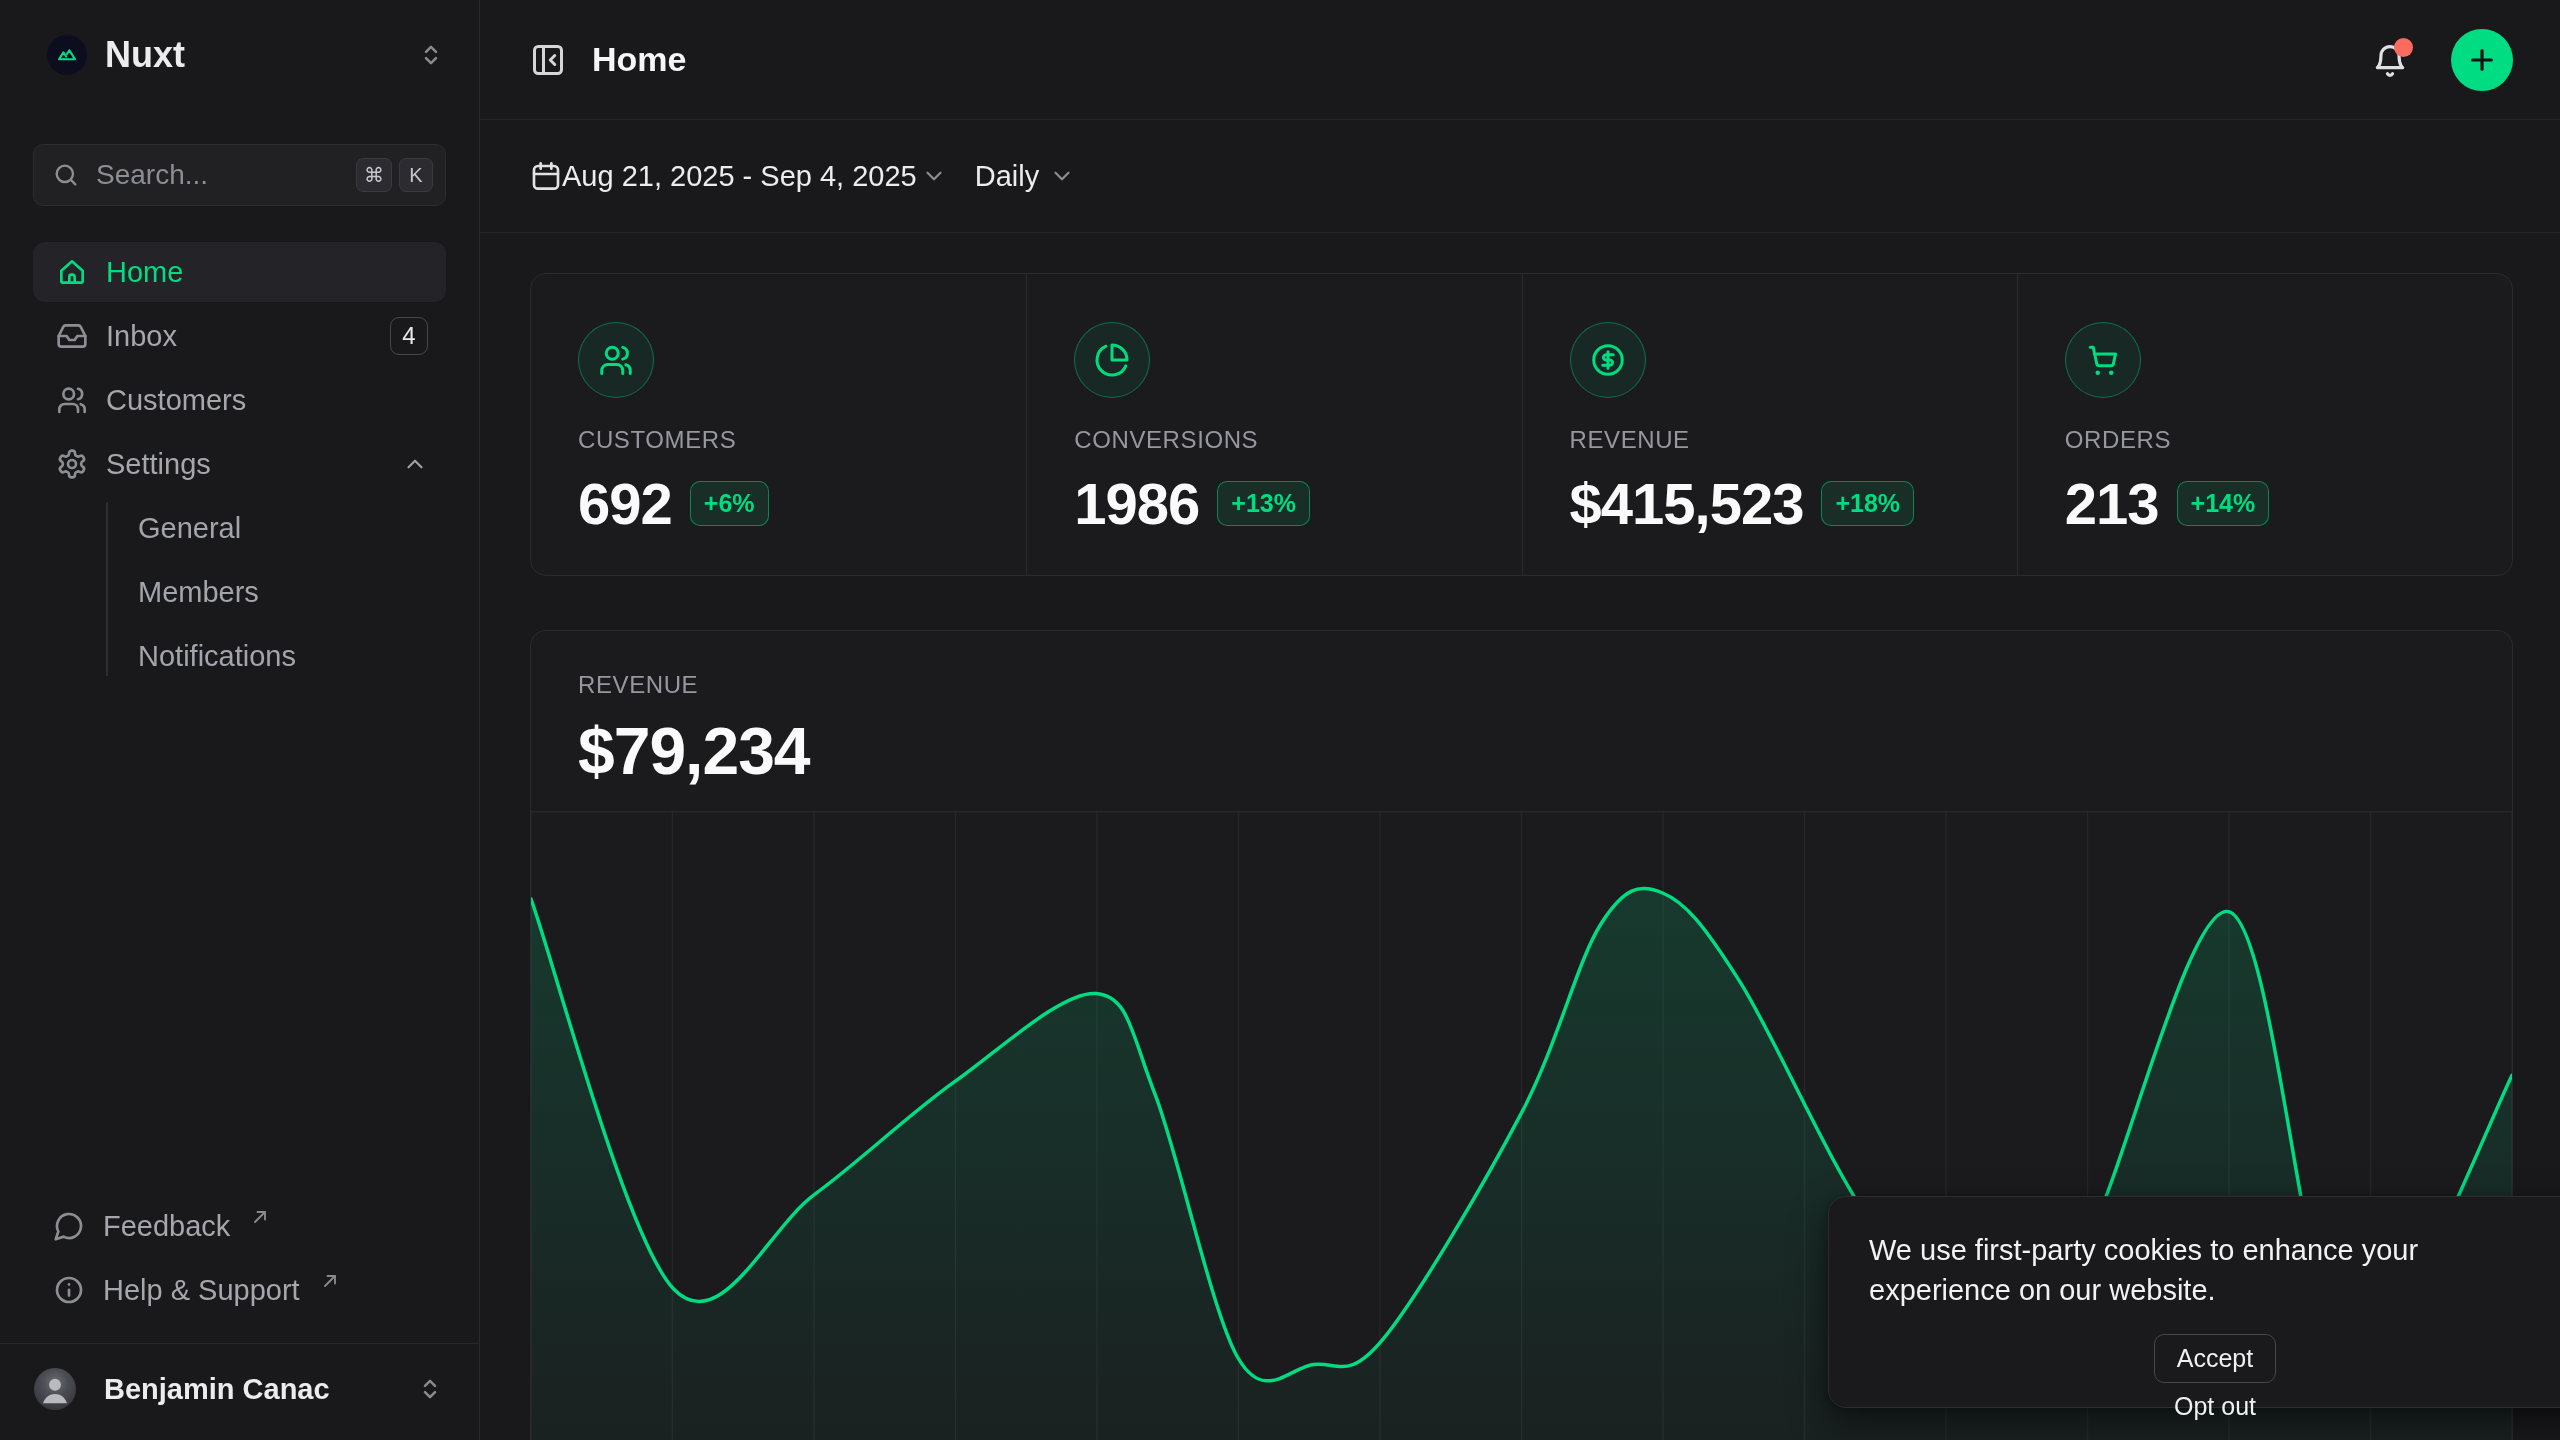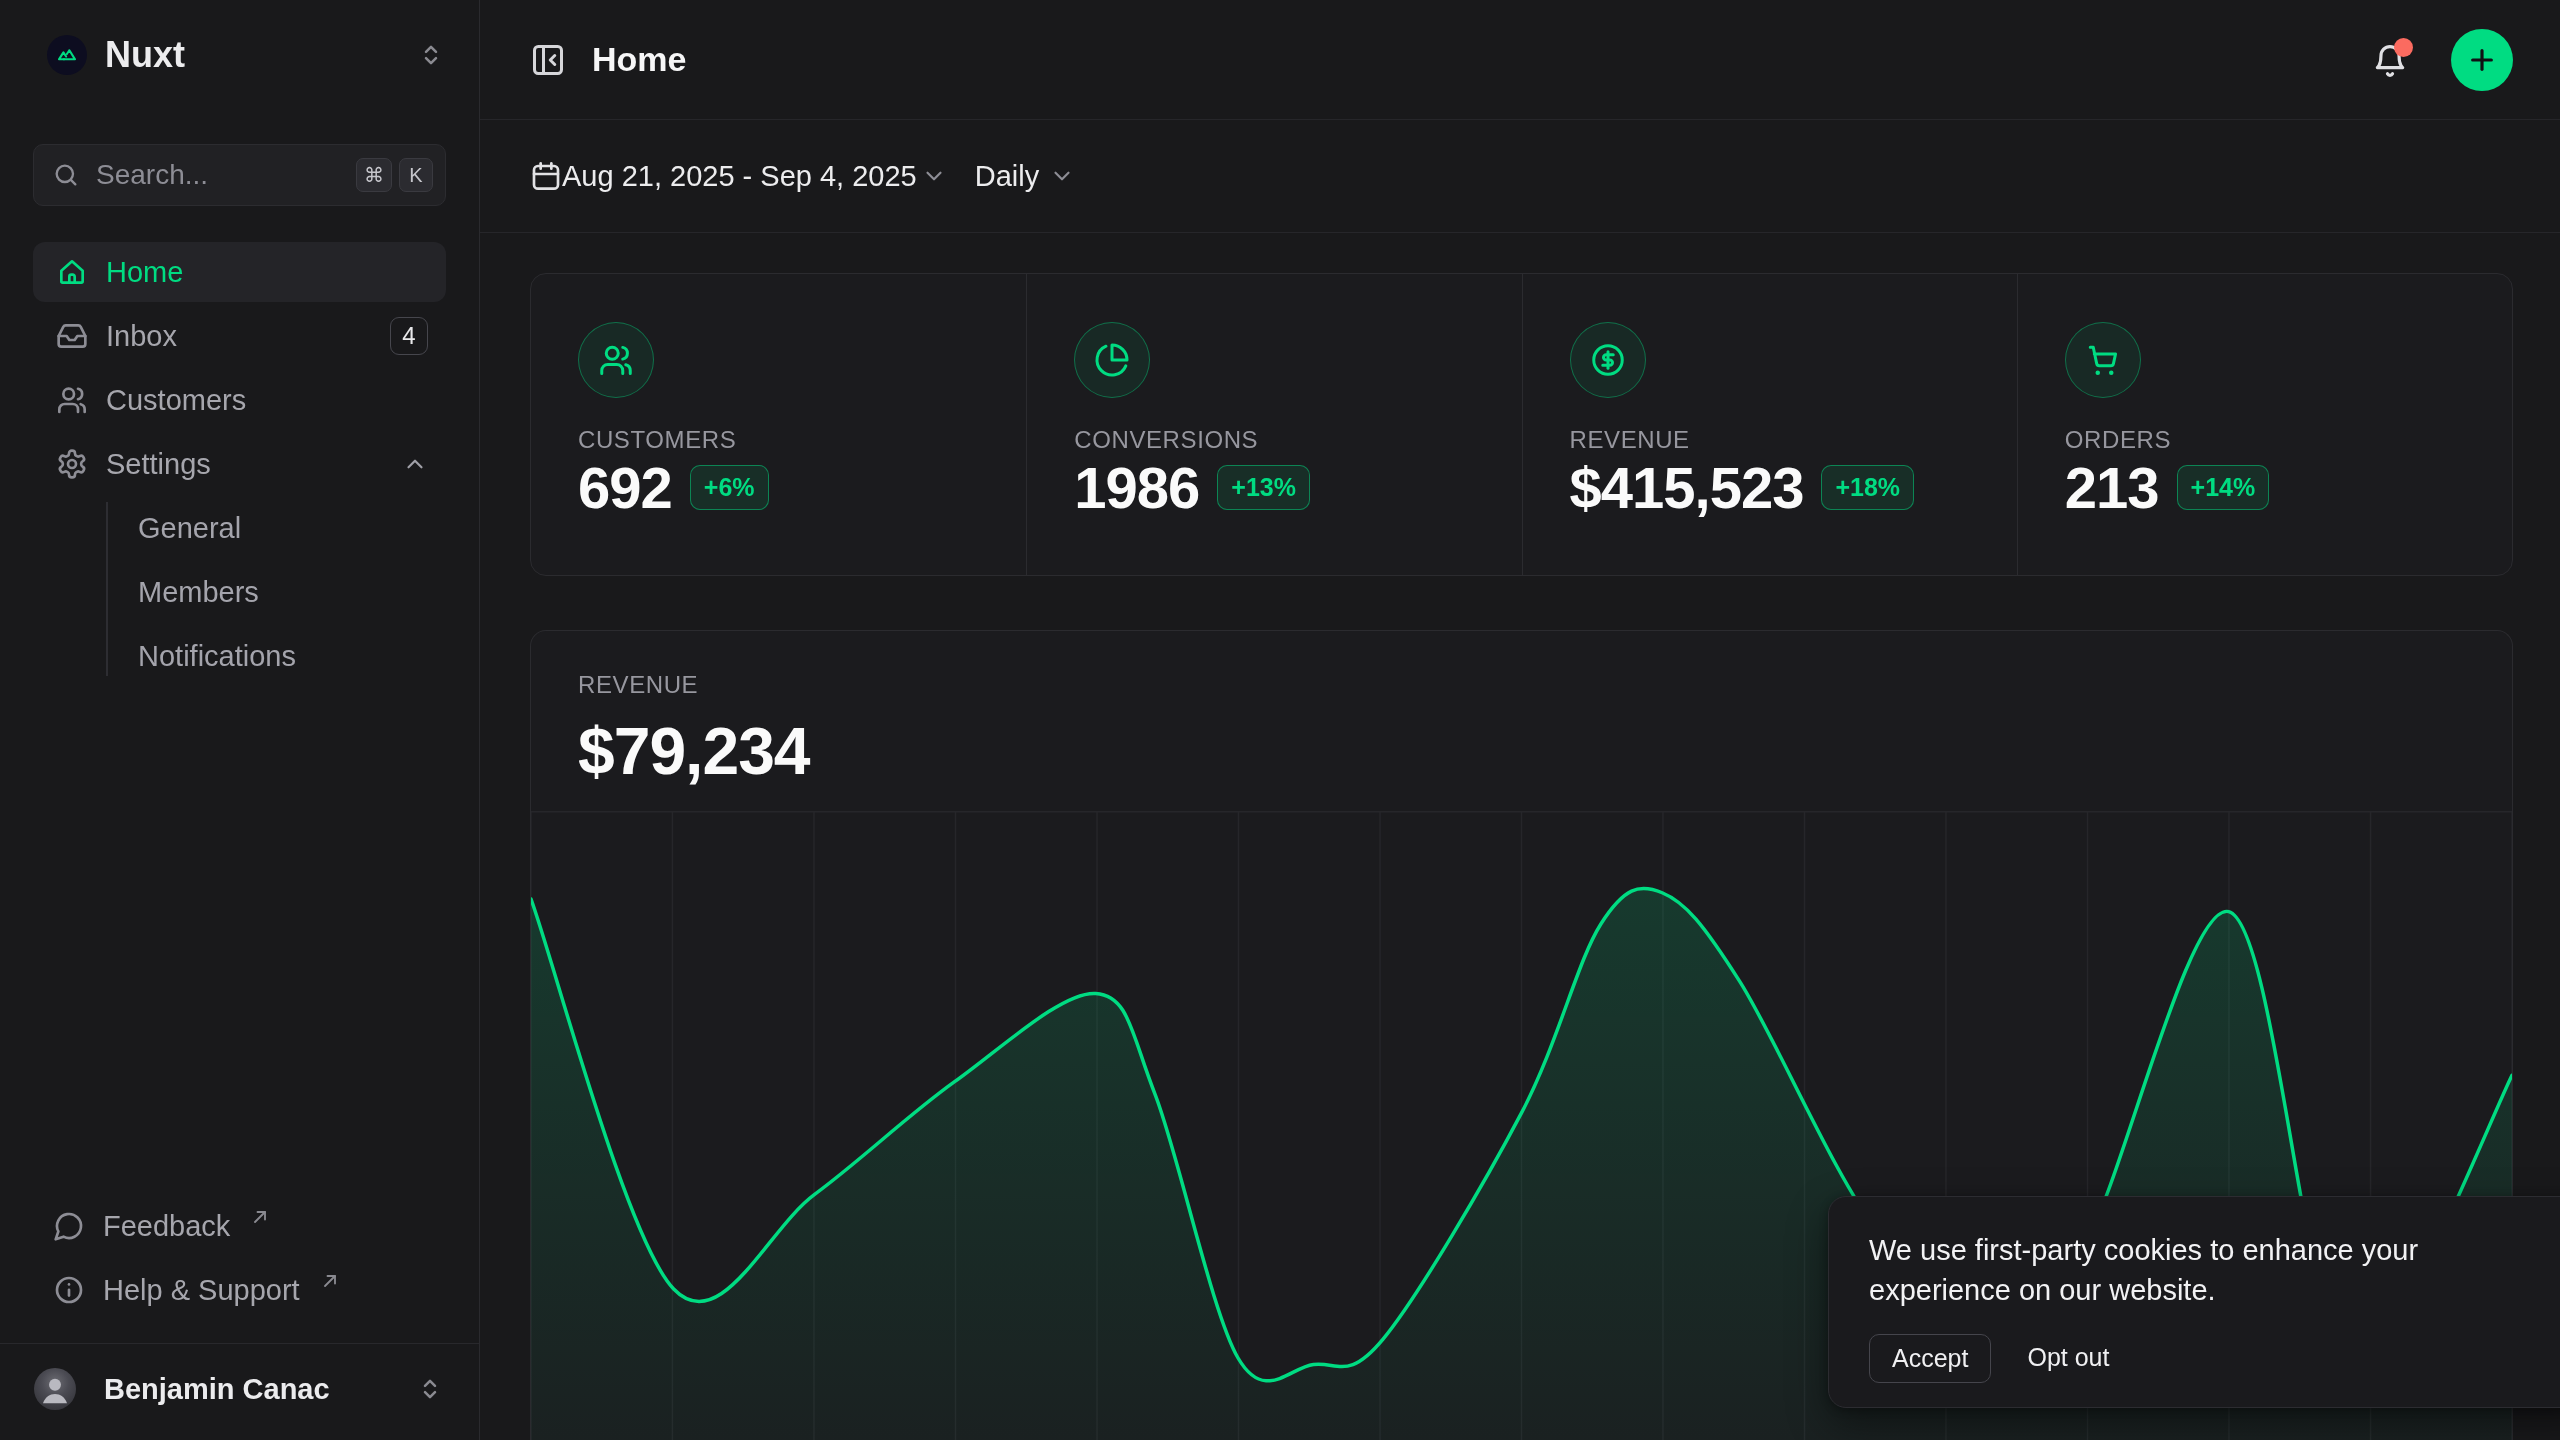--- a/index.html
+++ b/index.html
@@ -76,38 +76,38 @@
   .daily-text{font-size:29px;font-weight:500;color:#ececee;}
 
   .content{flex:1;display:flex;flex-direction:column;padding:40px 47px 0 50px;min-height:0;}
 
   .stats-card{height:303px;flex:none;border:1px solid #2b2b2f;border-radius:16px;background:var(--bg-card);display:grid;grid-template-columns:repeat(4,1fr);overflow:hidden;}
   .stat-col{padding:48px 30px 0 47px;}
   .stat-col + .stat-col{border-left:1px solid #2b2b2f;}
   .stat-icon-circle{width:76px;height:76px;border-radius:50%;background:rgba(0,220,130,.08);border:1px solid rgba(0,220,130,.4);display:grid;place-items:center;}
   .stat-icon-circle svg{width:36px;height:36px;color:var(--accent);}
   .stat-label{margin-top:28px;font-size:24px;font-weight:500;color:#97979f;letter-spacing:.6px;}
-  .stat-valrow{margin-top:0;display:flex;align-items:center;gap:18px;}
+  .stat-valrow{margin-top:16px;display:flex;align-items:center;gap:18px;}
   .stat-value{font-size:58px;font-weight:700;color:#fafafa;letter-spacing:-1px;}
   .delta-badge{font-size:25px;font-weight:600;color:var(--accent);background:rgba(0,220,130,.1);border:1px solid rgba(0,220,130,.5);border-radius:10px;padding:7px 13px;}
 
   .chart-card{margin-top:54px;flex:1;border:1px solid #2b2b2f;border-bottom:none;border-radius:16px 16px 0 0;background:var(--bg-card);display:flex;flex-direction:column;overflow:hidden;min-height:0;}
   .chart-head{padding:40px 47px 0;flex:none;}
   .chart-label{font-size:24px;font-weight:500;color:#97979f;letter-spacing:.6px;}
   .chart-value{margin-top:14px;font-size:66px;font-weight:700;color:#fafafa;letter-spacing:-1px;}
   .plot{flex:1;position:relative;margin-top:22px;min-height:0;}
   .plot svg{position:absolute;inset:0;width:100%;height:100%;display:block;}
   #plot-grid line{stroke:var(--grid);stroke-width:1.5;}
   #plot-area{stroke:none;}
   #plot-line{fill:none;stroke:var(--accent);stroke-width:3.5;stroke-linecap:round;stroke-linejoin:round;}
 
   
   .cookie{position:absolute;left:1828px;top:1196px;width:774px;height:212px;background:#1a1a1d;border:1px solid #2c2c31;border-radius:18px;padding:33px 40px;box-shadow:0 16px 40px rgba(0,0,0,.45),0 2px 8px rgba(0,0,0,.3);}
   .cookie-msg{font-size:29px;line-height:40px;color:#f2f2f4;max-width:600px;}
-  .cookie-btns{margin-top:24px;display:flex;align-items:flex-start;gap:32px;}
+  .cookie-btns{margin-top:24px;display:flex;align-items:center;flex-direction:column;}
   .btn-accept{font-family:inherit;font-size:25px;font-weight:500;color:#f0f0f2;background:transparent;border:1.5px solid #45454c;border-radius:10px;padding:9px 22px;cursor:pointer;}
   .btn-optout{font-family:inherit;font-size:25px;font-weight:500;color:#f0f0f2;background:transparent;border:none;cursor:pointer;padding:9px 4px;}
 
   .icon{display:block;}
 </style>
 </head>
 <body>
 
 <div class="screen">
 

